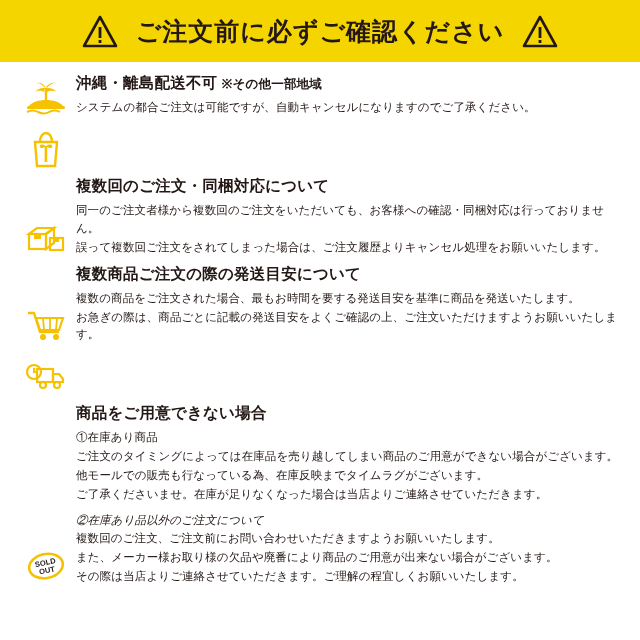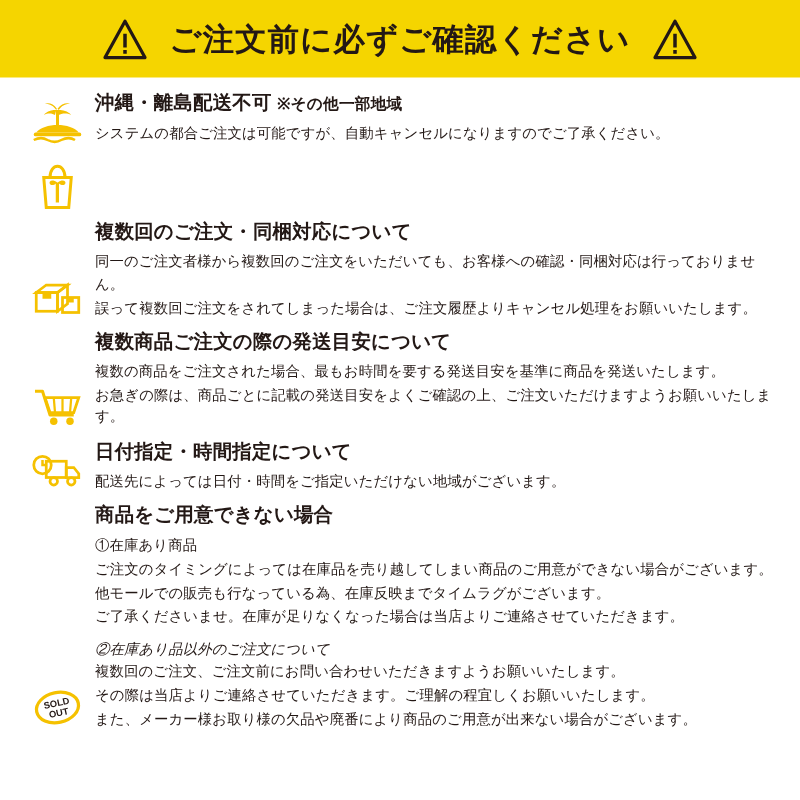--- a/index.html
+++ b/index.html
@@ -206,43 +206,39 @@
           <svg class="ico" viewBox="0 0 46 42">
             <rect x="14" y="14" width="16" height="13" fill="none" stroke="#f5c100" stroke-width="2.2"></rect>
             <path d="M30 19 h6 l4 5 v3 h-10 Z" fill="none" stroke="#f5c100" stroke-width="2.2"></path>
             <circle cx="20" cy="30" r="3" fill="none" stroke="#f5c100" stroke-width="2.2"></circle>
             <circle cx="34" cy="30" r="3" fill="none" stroke="#f5c100" stroke-width="2.2"></circle>
             <circle cx="11" cy="17" r="7" fill="none" stroke="#f5c100" stroke-width="2.2"></circle>
             <path d="M11 13 v4 h3" fill="none" stroke="#f5c100" stroke-width="2"></path>
           </svg>
         </span>
       </div>
-      <div class="text-col">
-        <div class="blk-title">日付指定・時間指定について</div>
-        <p class="blk-line">配送先によっては日付・時間をご指定いただけない地域がございます。</p>
-      </div>
     </div>
 
     <div class="block">
       <div class="icon-col">
         <span>
           <svg class="ico" viewBox="0 0 46 42">
             <ellipse cx="23" cy="21" rx="17" ry="12" fill="none" stroke="#f5c100" stroke-width="2.6" transform="rotate(-12 23 21)"></ellipse>
             <text x="23" y="20" font-family="Liberation Sans, sans-serif" font-size="7.5" font-weight="bold" fill="#231815" text-anchor="middle" transform="rotate(-12 23 21)">SOLD</text>
             <text x="23" y="28" font-family="Liberation Sans, sans-serif" font-size="7.5" font-weight="bold" fill="#231815" text-anchor="middle" transform="rotate(-12 23 21)">OUT</text>
           </svg>
         </span>
       </div>
       <div class="text-col">
         <div class="blk-title">商品をご用意できない場合</div>
         <p class="blk-line">①在庫あり商品</p>
         <p class="blk-line">ご注文のタイミングによっては在庫品を売り越してしまい商品のご用意ができない場合がございます。</p>
         <p class="blk-line">他モールでの販売も行なっている為、在庫反映までタイムラグがございます。</p>
         <p class="blk-line">ご了承くださいませ。在庫が足りなくなった場合は当店よりご連絡させていただきます。</p>
         <p class="blk-line gap">②在庫あり品以外のご注文について</p>
         <p class="blk-line">複数回のご注文、ご注文前にお問い合わせいただきますようお願いいたします。</p>
+        <p class="blk-line">また、メーカー様お取り様の欠品や廃番により商品のご用意が出来ない場合がございます。</p>
         <p class="blk-line">その際は当店よりご連絡させていただきます。ご理解の程宜しくお願いいたします。</p>
-        <p class="blk-line">また、メーカー様お取り様の欠品や廃番により商品のご用意が出来ない場合がございます。</p>
       </div>
     </div>
 
   </div>
 </div>
 
 </body></html>

